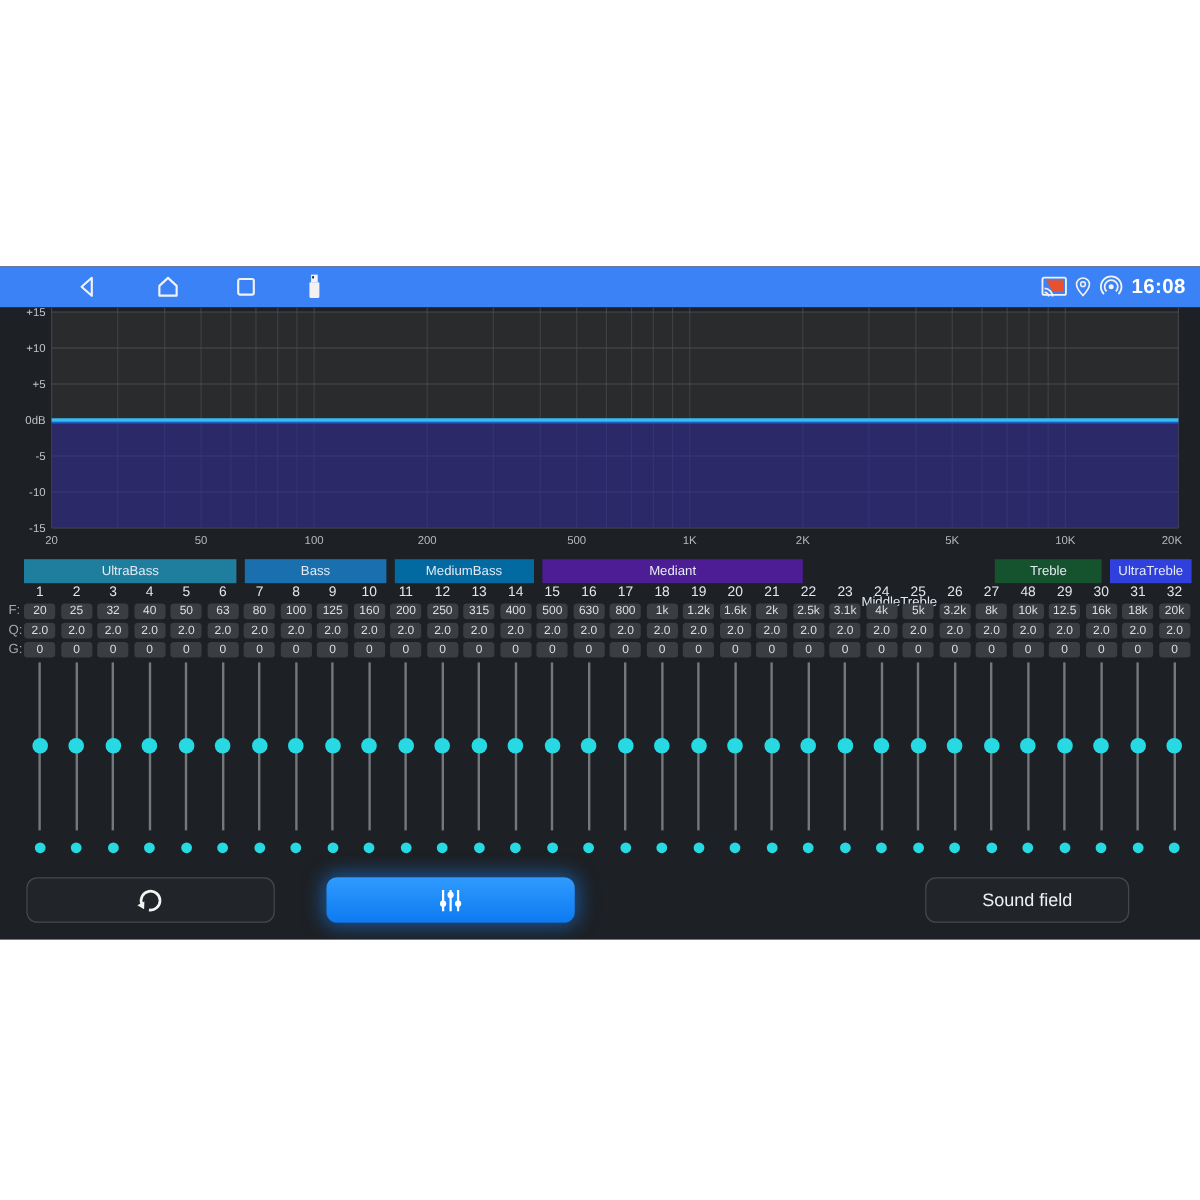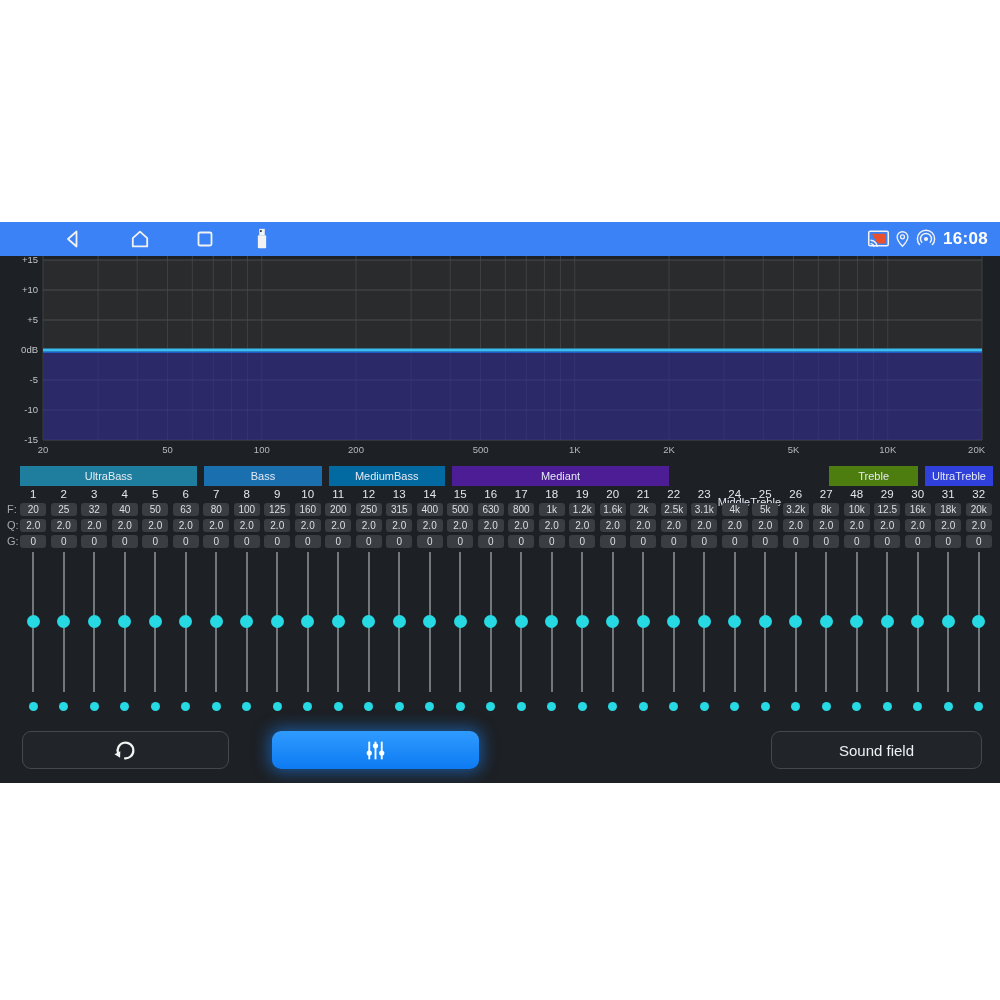--- a/index.html
+++ b/index.html
@@ -156,21 +156,21 @@
         </div>
         <div class="band-seg" style="flex-grow: 119; flex-basis: 0px; background: #0369a1;">
           <span>MediumBass</span>
         </div>
         <div class="band-seg" style="flex-grow: 224; flex-basis: 0px; background: #4c1d95;">
           <span>Mediant</span>
         </div>
         <div class="band-seg" style="flex-grow: 150; flex-basis: 0px; background: #0369a1; margin-top: 36px;">
           <span>MiddleTreble</span>
         </div>
-        <div class="band-seg" style="flex-grow: 91; flex-basis: 0px; background: #4d7c0f; text-align: center;">
+        <div class="band-seg" style="flex-grow: 91; flex-basis: 0px; background: #14532d; text-align: center;">
           <span>Treble</span>
         </div>
         <div class="band-seg" style="flex-grow: 70; flex-basis: 0px; background: rgb(48, 64, 220);">
           <span>UltraTreble</span>
         </div>
       </div>
 
     <div class="rowlabel" style="top:280px">F:</div>
     <div class="rowlabel" style="top:296px">Q:</div>
     <div class="rowlabel" style="top:312px">G:</div>
@@ -807,19 +807,19 @@
       <button class="btn active" style="left:250px;width:207px">
         <svg width="25" height="25" viewBox="0 0 24 24">
           <line x1="6" y1="3.5" x2="6" y2="20.5" stroke="#fff" stroke-width="1.8"></line>
           <line x1="12" y1="3.5" x2="12" y2="20.5" stroke="#fff" stroke-width="1.8"></line>
           <line x1="18" y1="3.5" x2="18" y2="20.5" stroke="#fff" stroke-width="1.8"></line>
           <circle cx="6" cy="14.5" r="2.5" fill="#fff"></circle>
           <circle cx="12" cy="7.5" r="2.5" fill="#fff"></circle>
           <circle cx="18" cy="14.5" r="2.5" fill="#fff"></circle>
         </svg>
       </button>
-      <button class="btn" style="left:749px;width:211px">
+      <button class="btn" style="left:749px;width:170px">
         <span>Sound field</span>
       </button>
     </div>
 
   </div>
 </div>
 
 </body></html>

